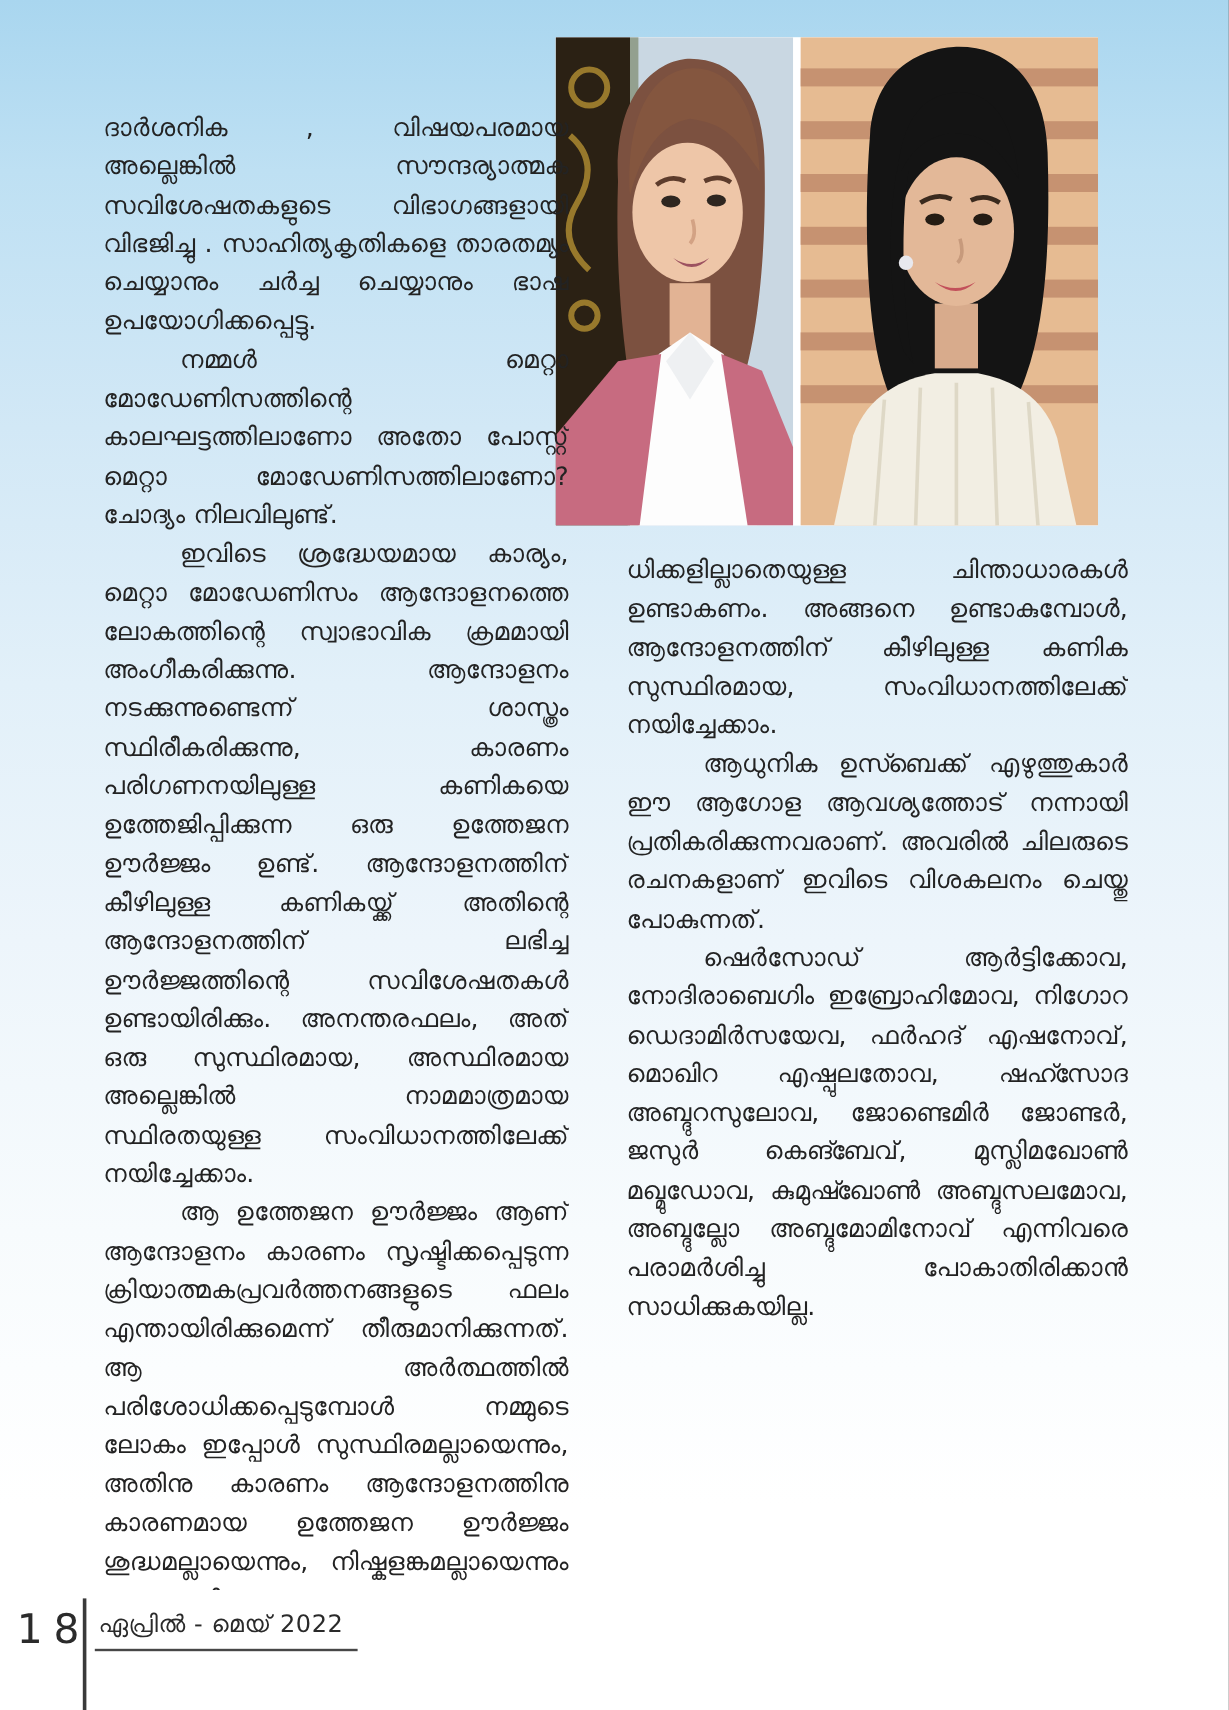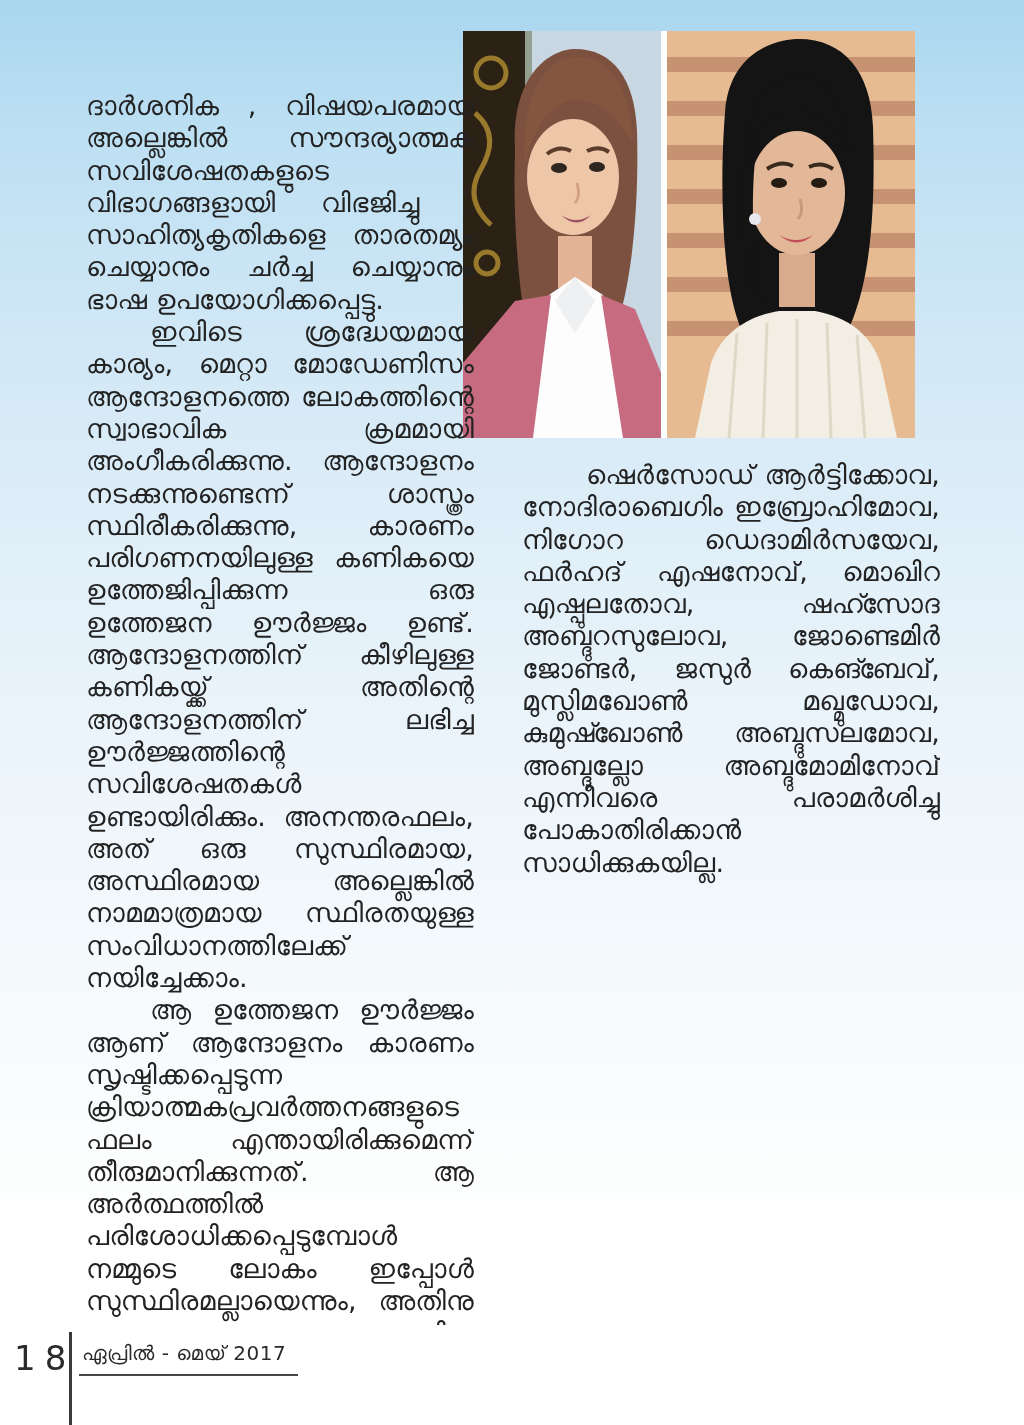--- a/index.html
+++ b/index.html
@@ -16,21 +16,21 @@
                #e2f0f9 40%, #edf5fb 55%, #f7fbfd 72%, var(--bg-bottom) 88%, var(--bg-bottom) 100%);
     font-family:"DejaVu Sans", sans-serif; color:var(--text);
   }
   .photos{
     position:absolute; left:463px; top:31px; width:452px; height:407px;
     display:flex; gap:6px; background:#ffffff;
   }
   .photos svg{display:block; height:407px;}
   .col{
     position:absolute; text-align:justify; overflow:hidden;
-    font-size:27px; line-height:32.3px; letter-spacing:0.2px;
+    font-size:21px; line-height:32.3px; letter-spacing:0.2px;
   }
   .col-left{left:86px; top:90px; width:388px; height:1235px;}
   .col-right{left:522px; top:459px; width:418px; height:866px;}
   .para{margin:0;}
   .para.indent{text-indent:64px;}
   .page-number{
     position:absolute; left:14px; top:1338px; font-size:34px; font-weight:400;
     letter-spacing:9px; color:#2b2b2b;
   }
   .footer-vline{
@@ -106,28 +106,31 @@
           <path d="M100 292 L96 407"></path>
           <path d="M130 288 L130 407"></path>
         <path d="M160 292 L164 407"></path>
           <path d="M190 304 L198 407"></path>
       </g>
     </svg>
   </div>
 
   <div class="col col-left">
     <p class="para">ദാർശനിക , വിഷയപരമായ അല്ലെങ്കിൽ സൗന്ദര്യാത്മക സവിശേഷതകളുടെ വിഭാഗങ്ങളായി വിഭജിച്ചു . സാഹിത്യകൃതികളെ താരതമ്യം ചെയ്യാനും ചർച്ച ചെയ്യാനും  ഭാഷ ഉപയോഗിക്കപ്പെട്ടു.</p>
+    <p class="para indent">നമ്മൾ മെറ്റാ മോഡേണിസത്തിന്റെ കാലഘട്ടത്തിലാണോ അതോ പോസ്റ്റ് മെറ്റാ മോഡേണിസത്തിലാണോ? ചോദ്യം നിലവിലുണ്ട്.</p>
     <p class="para indent">ഇവിടെ ശ്രദ്ധേയമായ കാര്യം, മെറ്റാ മോഡേണിസം ആന്ദോളനത്തെ ലോകത്തിന്റെ സ്വാഭാവിക ക്രമമായി അംഗീകരിക്കുന്നു. ആന്ദോളനം നടക്കുന്നുണ്ടെന്ന് ശാസ്ത്രം സ്ഥിരീകരിക്കുന്നു, കാരണം പരിഗണനയിലുള്ള കണികയെ ഉത്തേജിപ്പിക്കുന്ന ഒരു ഉത്തേജന ഊർജ്ജം ഉണ്ട്. ആന്ദോളനത്തിന് കീഴിലുള്ള കണികയ്ക്ക് അതിന്റെ ആന്ദോളനത്തിന് ലഭിച്ച ഊർജ്ജത്തിന്റെ സവിശേഷതകൾ ഉണ്ടായിരിക്കും. അനന്തരഫലം, അത് ഒരു സുസ്ഥിരമായ, അസ്ഥിരമായ അല്ലെങ്കിൽ നാമമാത്രമായ സ്ഥിരതയുള്ള സംവിധാനത്തിലേക്ക് നയിച്ചേക്കാം.</p>
     <p class="para indent">ആ ഉത്തേജന ഊർജ്ജം ആണ് ആന്ദോളനം കാരണം സൃഷ്ടിക്കപ്പെടുന്ന ക്രിയാത്മകപ്രവർത്തനങ്ങളുടെ ഫലം എന്തായിരിക്കുമെന്ന് തീരുമാനിക്കുന്നത്. ആ അർത്ഥത്തിൽ പരിശോധിക്കപ്പെടുമ്പോൾ നമ്മുടെ ലോകം ഇപ്പോൾ സുസ്ഥിരമല്ലായെന്നും, അതിനു കാരണം ആന്ദോളനത്തിനു കാരണമായ ഉത്തേജന ഊർജ്ജം ശുദ്ധമല്ലായെന്നും,  നിഷ്കളങ്കമല്ലായെന്നും അനുമാനിക്കാം.</p>
 
   </div>
 
   <div class="col col-right">
+    <p class="para">ധിക്കളില്ലാതെയുള്ള ചിന്താധാരകൾ ഉണ്ടാകണം. അങ്ങനെ ഉണ്ടാകുമ്പോൾ, ആന്ദോളനത്തിന് കീഴിലുള്ള കണിക സുസ്ഥിരമായ,  സംവിധാനത്തിലേക്ക് നയിച്ചേക്കാം.</p>
+    <p class="para indent">ആധുനിക ഉസ്ബെക്ക് എഴുത്തുകാർ ഈ ആഗോള ആവശ്യത്തോട് നന്നായി പ്രതികരിക്കുന്നവരാണ്. അവരിൽ ചിലരുടെ രചനകളാണ് ഇവിടെ വിശകലനം ചെയ്തു പോകുന്നത്.</p>
     <p class="para indent">ഷെർസോഡ് ആർട്ടിക്കോവ, നോദിരാബെഗിം ഇബ്രോഹിമോവ, നിഗോറ ഡെദാമിർസയേവ, ഫർഹദ് എഷനോവ്, മൊഖിറ എഷ്പുലതോവ, ഷഹ്സോദ അബ്ദുറസുലോവ, ജോണ്ടെമിർ ജോണ്ടർ, ജസുർ കെങ്ബേവ്, മുസ്ലിമഖോൺ മഖ്മുഡോവ, കുമുഷ്ഖോൺ അബ്ദുസലമോവ, അബ്ദുല്ലോ അബ്ദുമോമിനോവ് എന്നിവരെ പരാമർശിച്ചു പോകാതിരിക്കാൻ സാധിക്കുകയില്ല.</p>
 
   </div>
 
   <div class="page-number">18</div>
   <div class="footer-vline"></div>
-  <div class="footer-date">ഏപ്രിൽ  -  മെയ് 2017</div>
+  <div class="footer-date">ഏപ്രിൽ  -  മെയ് 2022</div>
   <div class="footer-hline"></div>
 
 </div>
 
 </body></html>

